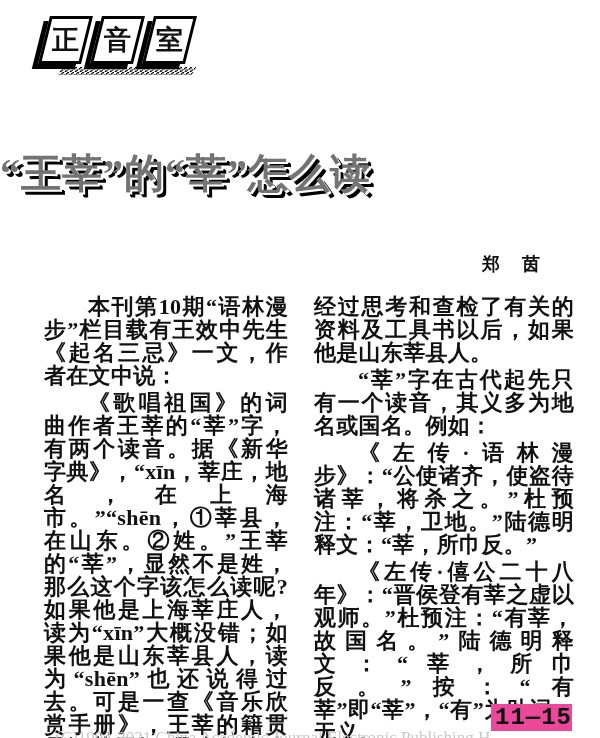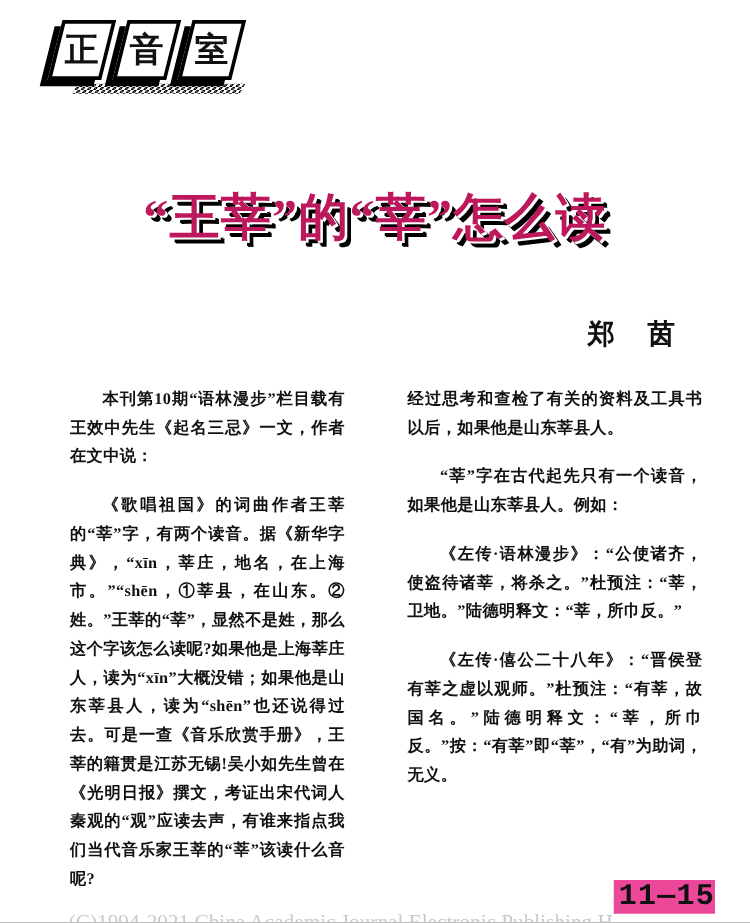--- a/index.html
+++ b/index.html
@@ -52,54 +52,54 @@
     background-position: 0 0, 2.5px 2.5px;
     transform: skewX(-30deg);
   }
 
   
   .title {
     position: absolute;
     top: 146px;
     left: 0;
     width: 100%;
-    text-align: center;
+    text-align: left;
     font-size: 40px;
     font-weight: 900;
     letter-spacing: 1px;
-    color: #be185d;
+    color: #737373;
     text-shadow: 2px 2px 0 #fff, 4px 4px 0 #000, 5px 5px 0 #000;
     white-space: nowrap;
   }
 
   
   .author {
     position: absolute;
     top: 252px;
     right: 58px;
-    font-size: 22px;
+    font-size: 18px;
     font-weight: 700;
     letter-spacing: 2px;
   }
 
   
   .columns {
     position: absolute;
     top: 291px;
     left: 40px;
     right: 22px;
     display: flex;
     gap: 18px;
   }
   .col { flex: 1 1 0; }
   .col-left  { max-width: 252px; }
   .col-right { max-width: 268px; }
   .para {
-    margin: 16px;
-    font-size: 13px;
+    margin: 4px;
+    font-size: 22px;
     line-height: 23px;
     font-weight: 600;
     text-align: justify;
     letter-spacing: 0.3px;
   }
   .para.indent { text-indent: 2em; }
 
   
   .pagenum {
     position: absolute;
@@ -144,21 +144,21 @@
 
   <div class="author">郑　茵</div>
 
   <div class="columns">
     <div class="col col-left">
         <p class="para indent">本刊第10期“语林漫步”栏目载有王效中先生《起名三忌》一文，作者在文中说：</p>
         <p class="para indent">《歌唱祖国》的词曲作者王莘的“莘”字，有两个读音。据《新华字典》，“xīn，莘庄，地名，在上海市。”“shēn，①莘县，在山东。②姓。”王莘的“莘”，显然不是姓，那么这个字该怎么读呢?如果他是上海莘庄人，读为“xīn”大概没错；如果他是山东莘县人，读为“shēn”也还说得过去。可是一查《音乐欣赏手册》，王莘的籍贯是江苏无锡!吴小如先生曾在《光明日报》撰文，考证出宋代词人秦观的“观”应读去声，有谁来指点我们当代音乐家王莘的“莘”该读什么音呢?</p>
       </div>
     <div class="col col-right">
         <p class="para">经过思考和查检了有关的资料及工具书以后，如果他是山东莘县人。</p>
-        <p class="para indent">“莘”字在古代起先只有一个读音，如果他是山东莘县人。例如：</p>
+        <p class="para indent">“莘”字在古代起先只有一个读音，其义多为地名或国名。例如：</p>
         <p class="para indent">《左传·语林漫步》：“公使诸齐，使盗待诸莘，将杀之。”杜预注：“莘，卫地。”陆德明释文：“莘，所巾反。”</p>
         <p class="para indent">《左传·僖公二十八年》：“晋侯登有莘之虚以观师。”杜预注：“有莘，故国名。”陆德明释文：“莘，所巾反。”按：“有莘”即“莘”，“有”为助词，无义。</p>
       </div>
   </div>
 
   <div class="watermark">(C)1994-2021 China Academic Journal Electronic Publishing H</div>
   <div class="pagenum">11—15</div>
 
 </div>
 

